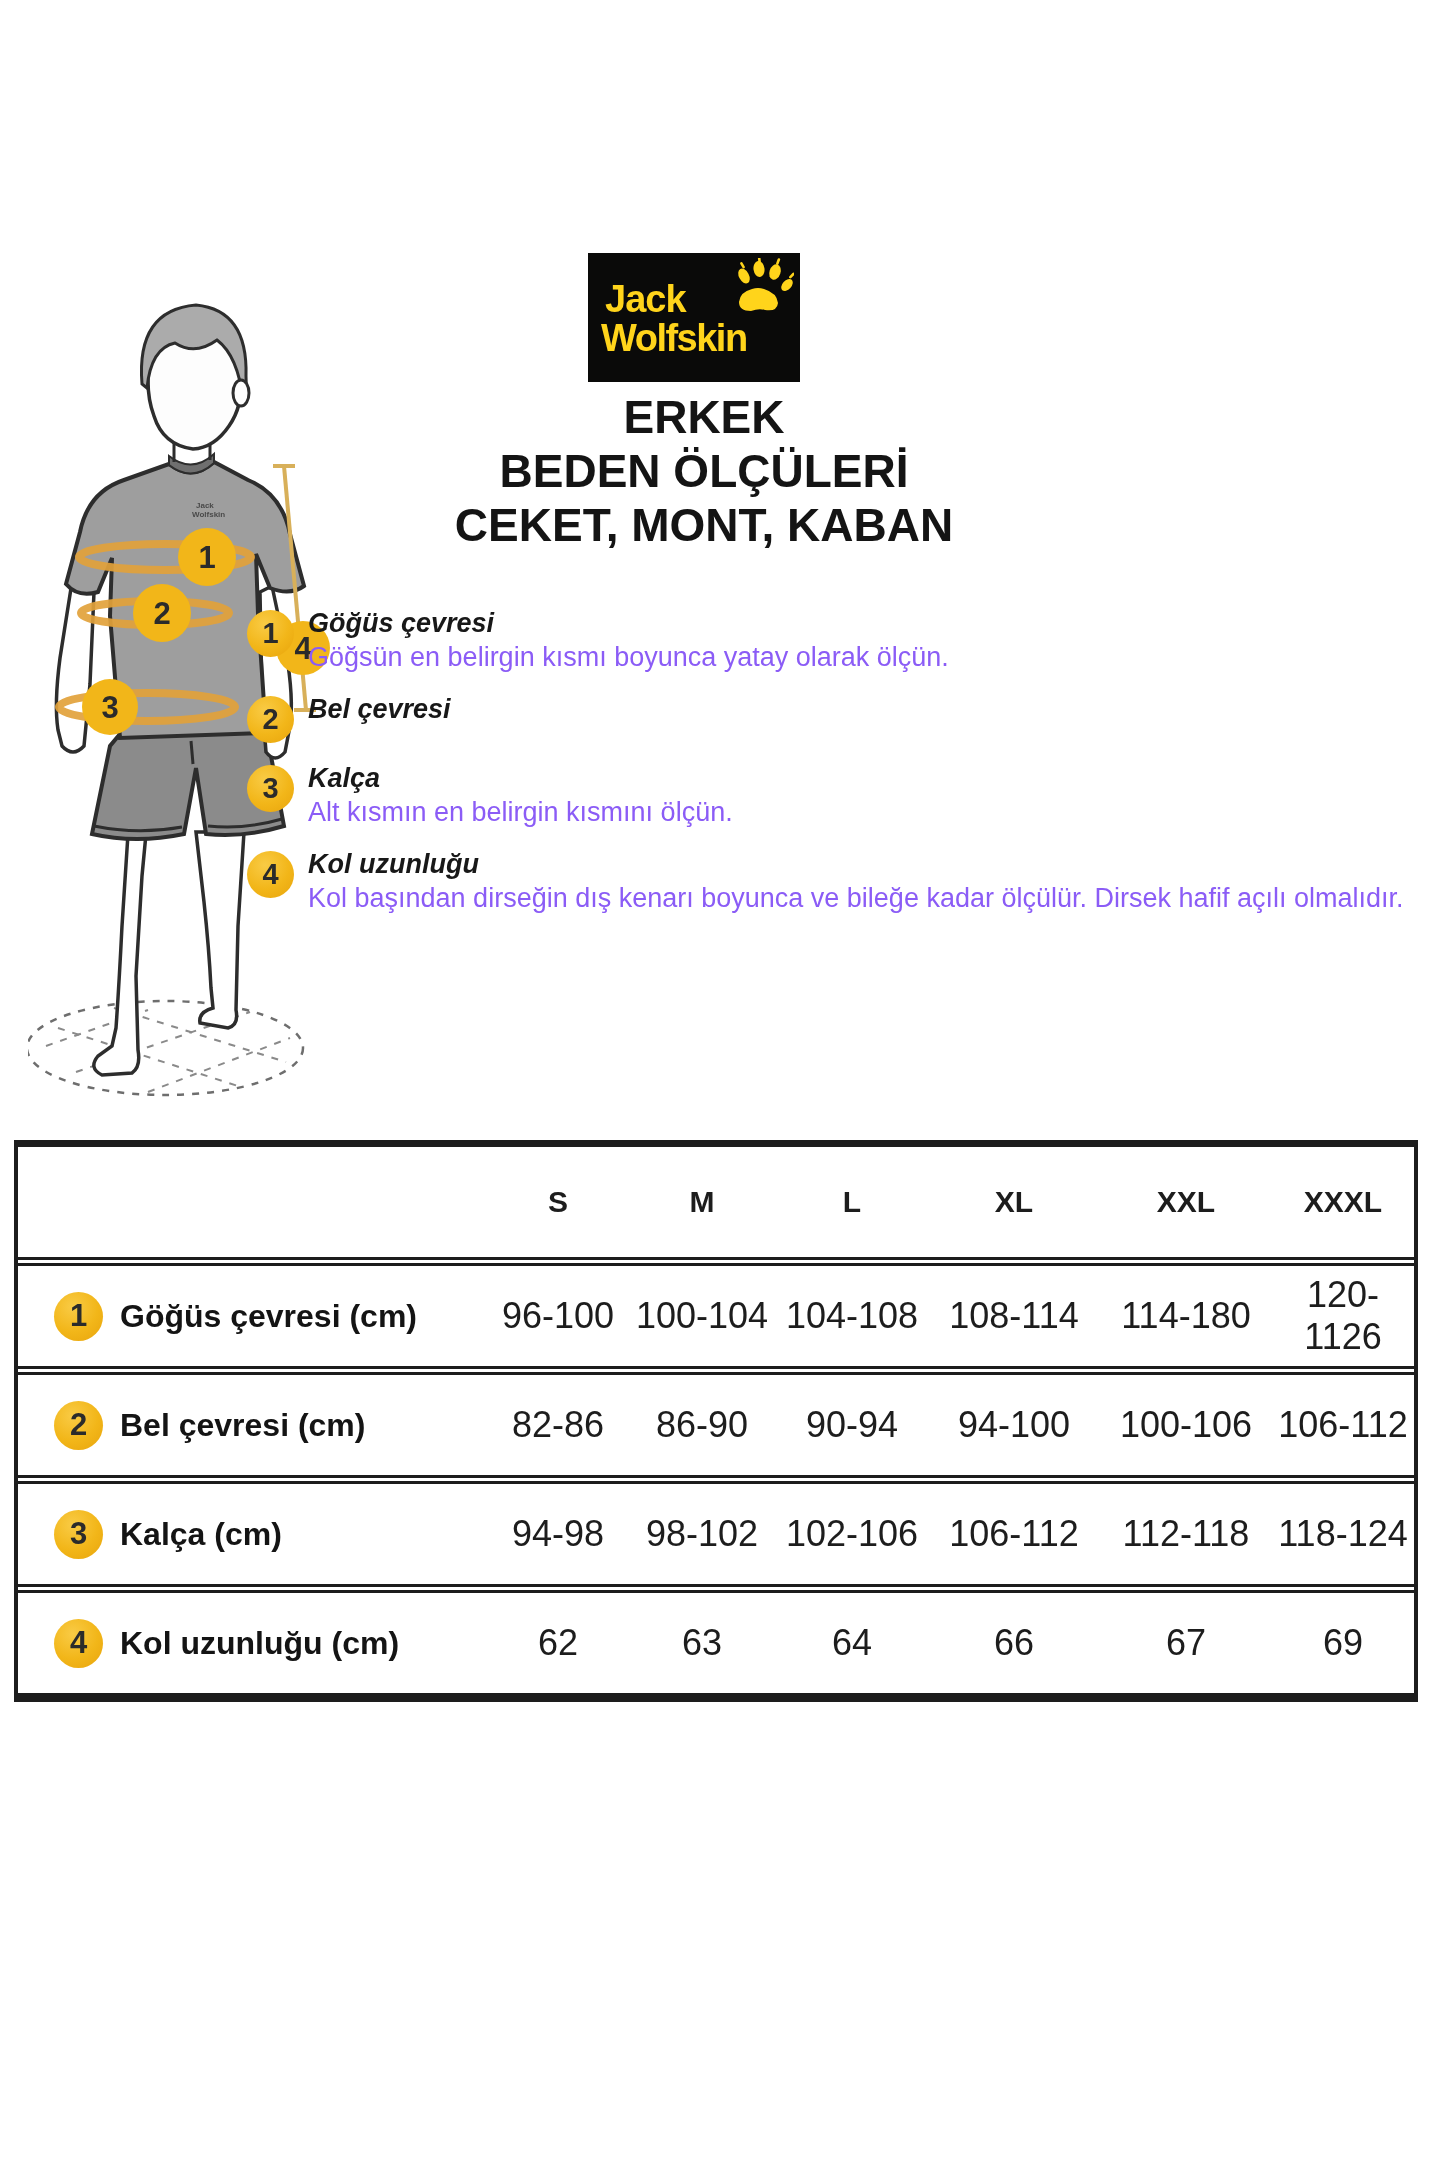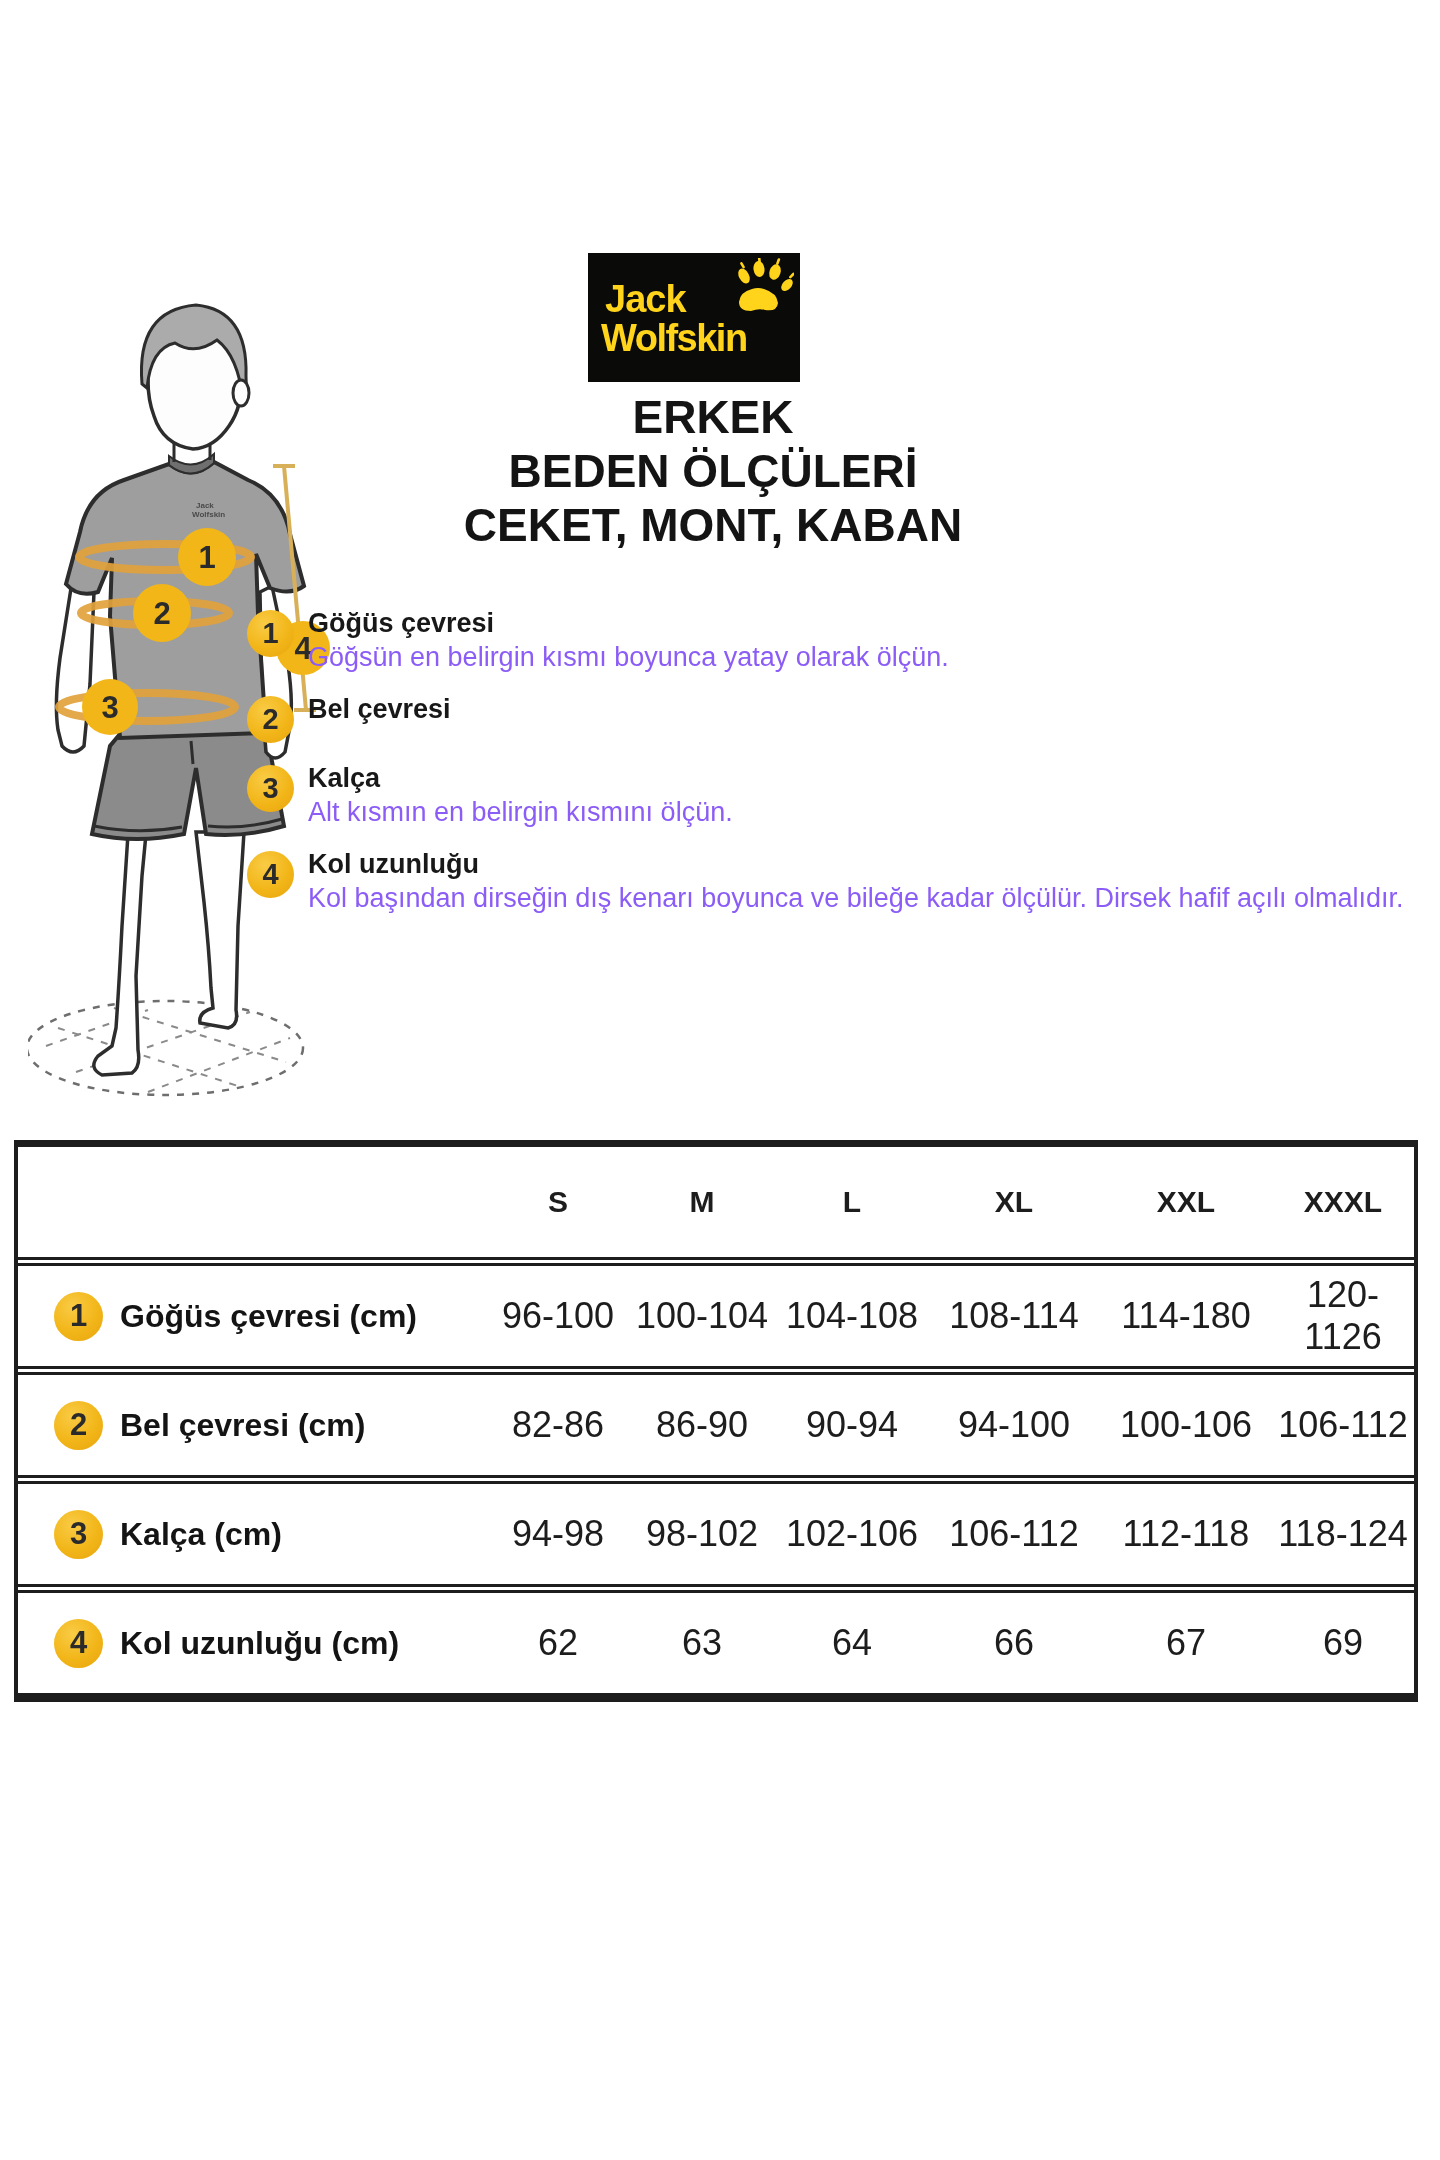--- a/index.html
+++ b/index.html
@@ -8,31 +8,31 @@
 
   
   .logo{position:absolute;left:588px;top:253px;width:212px;height:129px;background:#0a0a09;}
   .logo .jack{position:absolute;left:17px;top:27px;font-weight:bold;font-size:38px;line-height:38px;
               color:#ffd41b;letter-spacing:-1px;}
   .logo .wolfskin{position:absolute;left:13px;top:66px;font-weight:bold;font-size:38px;line-height:38px;
               color:#ffd41b;letter-spacing:-1.5px;}
   .logo .paw{position:absolute;right:6px;top:5px;}
 
   
-  .title{position:absolute;left:308px;top:390px;width:810px;text-align:center;
+  .title{position:absolute;left:299px;top:390px;width:810px;text-align:center;
          font-weight:bold;font-size:46px;line-height:54px;color:#141414;}
 
   
   .instructions{position:absolute;left:247px;top:607px;width:1176px;}
   .instr{display:flex;align-items:flex-start;margin-bottom:19px;}
   .num-circle{flex:0 0 auto;width:47px;height:47px;border-radius:50%;
       background:radial-gradient(circle at 38% 30%,#f9cb45 0%,#f2b619 55%,#e8a40c 100%);
       color:#2b2b2b;font-weight:bold;font-size:29px;display:flex;align-items:center;justify-content:center;}
   .instr .num-circle{margin-right:14px;margin-top:3px;}
-  .instr-title{font-weight:bold;font-size:27px;line-height:33px;color:#181818;}
+  .instr-title{font-weight:bold;font-size:27px;line-height:33px;color:#181818;font-style:italic;}
   .instr-desc{font-size:27px;line-height:34px;color:#8b5cf6;}
 
   
   .size-table{position:absolute;left:14px;top:1140px;width:1404px;background:#fff;
       border:solid #1d1d1d;border-width:7px 4px 9px 4px;box-sizing:border-box;}
   .t-row{display:grid;grid-template-columns:470px 140px 148px 152px 172px 172px 1fr;
       align-items:center;height:100px;}
   .t-row + .t-row{border-top:9px double #1d1d1d;}
   .t-row.t-header{height:110px;}
   .t-cell{text-align:center;font-size:36px;color:#1d1d1d;}

